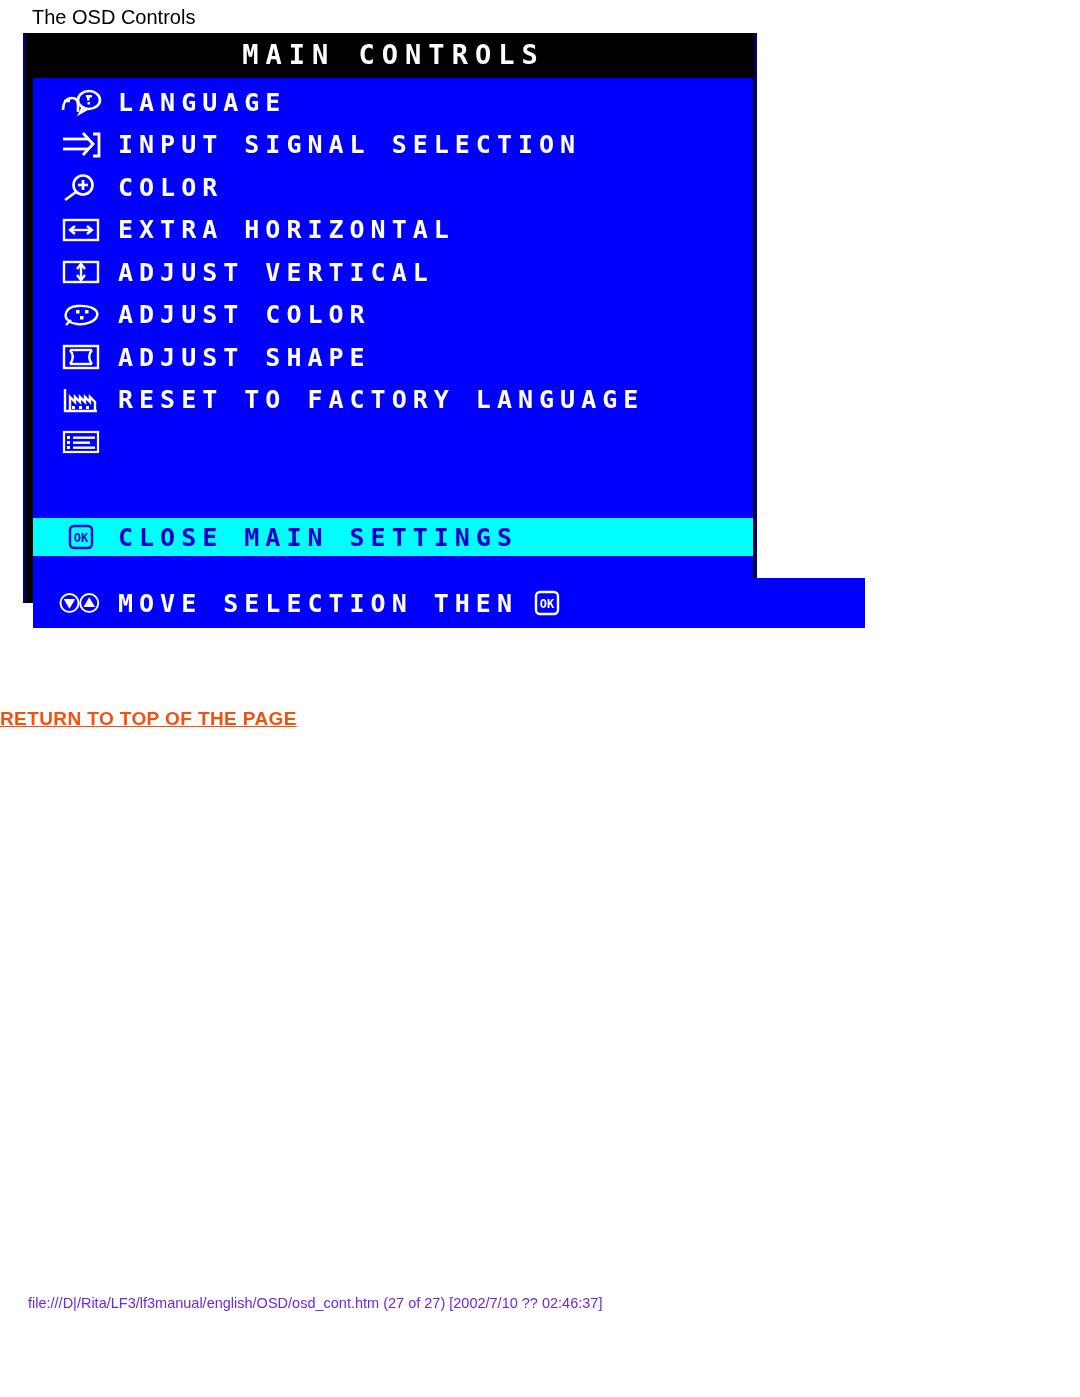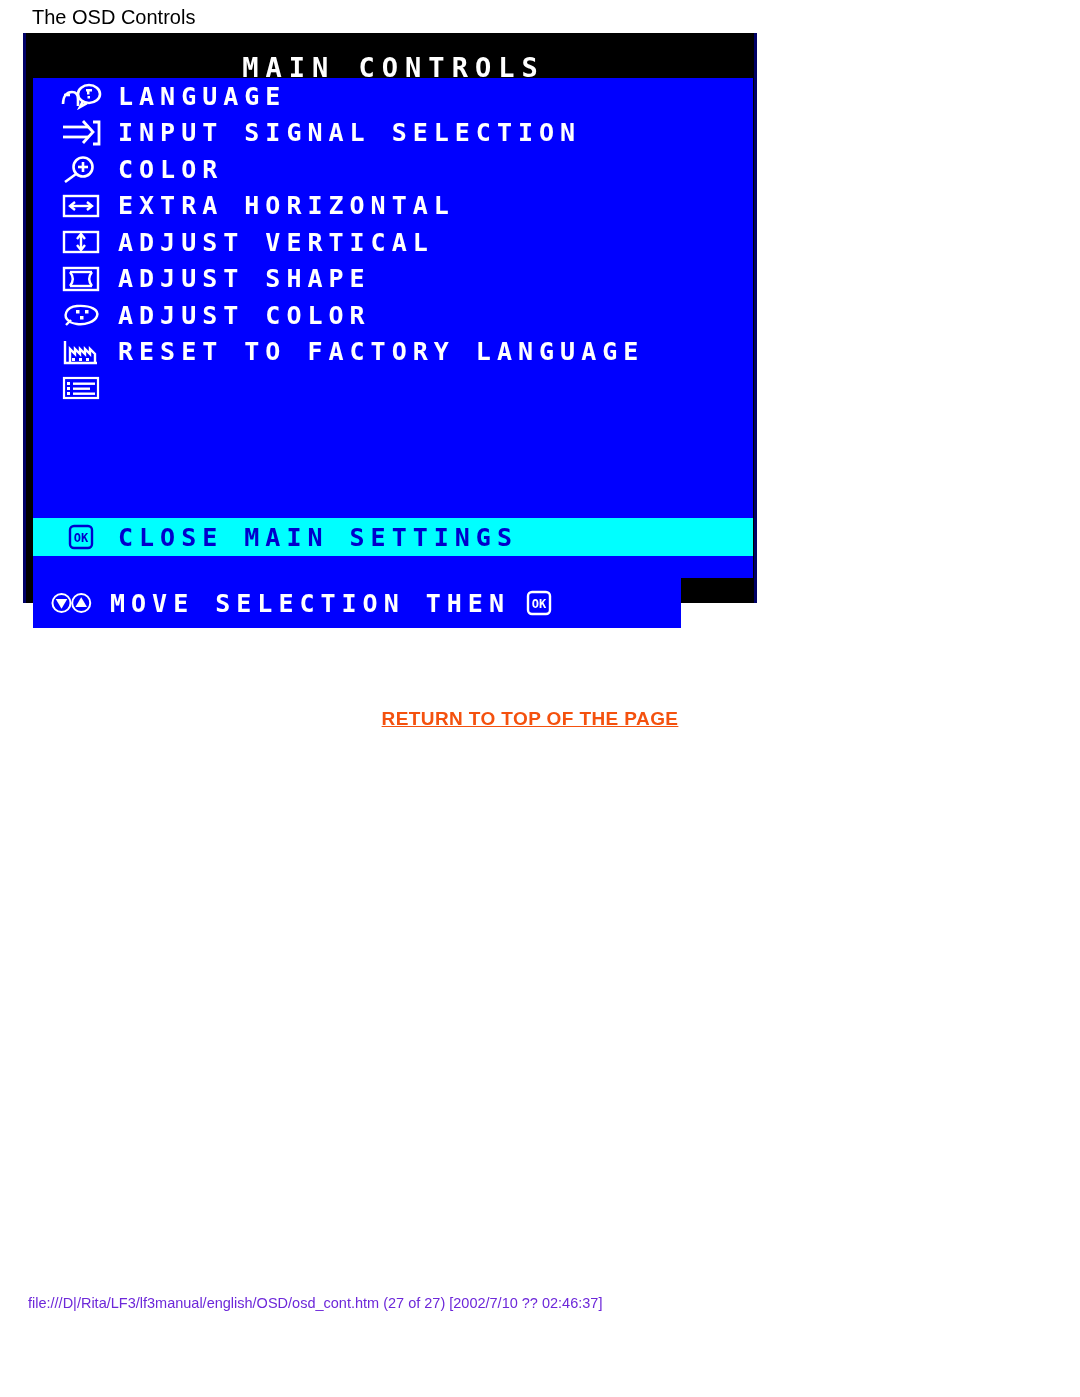--- a/index.html
+++ b/index.html
@@ -34,21 +34,21 @@
     height: 570px;
     background: #000000;
     box-sizing: border-box;
     border-left: 3px solid #000066;
     border-right: 3px solid #000066;
   }
 
   .osd-title-bar {
     position: absolute;
     left: 0;
-    top: 13px;
+    top: 0;
     width: 100%;
     height: 42px;
     background: #000000;
     display: flex;
     align-items: center;
     justify-content: center;
   }
   .osd-title-text {
     color: #ffffff;
     font-size: 27px;
@@ -67,20 +67,21 @@
     background: #0000ff;
   }
 
   .osd-item {
     position: relative;
     height: 36.5px;
     display: flex;
     align-items: center;
     padding-left: 25px;
     box-sizing: border-box;
+    margin-top: 6px;
   }
   .osd-item.first { }
 
   .osd-icon {
     width: 46px;
     min-width: 46px;
     height: 30px;
     margin-right: 14px;
     display: flex;
     align-items: center;
@@ -118,42 +119,41 @@
     top: 523px;
     width: 720px;
     height: 22px;
     background: #0000ff;
   }
 
   .osd-footer-bar {
     position: absolute;
     left: 7px;
     top: 545px;
-    width: 648px;
+    width: 832px;
     height: 50px;
     background: #0000ff;
     display: flex;
     align-items: center;
-    padding-left: 17px;
+    padding-left: 25px;
     box-sizing: border-box;
   }
   .osd-footer-bar .osd-label { color: #ffffff; }
   .footer-ok {
     margin-left: 14px;
     display: flex;
     align-items: center;
   }
 
   
   .return-link {
     position: absolute;
     left: 0;
     top: 708px;
     width: 1060px;
-    text-align: center;
     font-size: 19px;
     font-weight: bold;
     color: #f4510e;
     text-decoration: underline;
     letter-spacing: 0.4px;
     cursor: pointer;
   }
 
   
   .footer-path {
@@ -249,46 +249,46 @@
           </g>
         </svg>
       </span>
       <span class="osd-label">ADJUST VERTICAL</span>
     </div>
 
     <div class="osd-item">
       <span class="osd-icon">
         <svg width="44" height="28" viewBox="0 0 44 28">
           <g fill="none" stroke="#ffffff" stroke-width="2.4">
+            <path d="M10 20 C4 16, 6 6, 18 5 C32 4, 40 9, 38 15 C36 21, 26 24, 18 23 C14 22.5, 12 22, 10 20 Z"></path>
+            <path d="M12 19 L7 24"></path>
+          </g>
+          <g fill="#ffffff">
+            <rect x="17" y="9" width="3.5" height="3.5"></rect>
+            <rect x="26" y="9" width="3.5" height="3.5"></rect>
+            <rect x="21" y="15" width="3.5" height="3.5"></rect>
+          </g>
+        </svg>
+      </span>
+      <span class="osd-label">ADJUST COLOR</span>
+    </div>
+
+    <div class="osd-item">
+      <span class="osd-icon">
+        <svg width="44" height="28" viewBox="0 0 44 28">
+          <g fill="none" stroke="#ffffff" stroke-width="2.4">
             <rect x="5" y="3" width="34" height="22"></rect>
             <path d="M11 7 L33 7"></path>
             <path d="M11 21 L33 21"></path>
             <path d="M11 7 C15 12, 15 16, 11 21"></path>
             <path d="M33 7 C29 12, 29 16, 33 21"></path>
           </g>
         </svg>
       </span>
       <span class="osd-label">ADJUST SHAPE</span>
-    </div>
-
-    <div class="osd-item">
-      <span class="osd-icon">
-        <svg width="44" height="28" viewBox="0 0 44 28">
-          <g fill="none" stroke="#ffffff" stroke-width="2.4">
-            <path d="M10 20 C4 16, 6 6, 18 5 C32 4, 40 9, 38 15 C36 21, 26 24, 18 23 C14 22.5, 12 22, 10 20 Z"></path>
-            <path d="M12 19 L7 24"></path>
-          </g>
-          <g fill="#ffffff">
-            <rect x="17" y="9" width="3.5" height="3.5"></rect>
-            <rect x="26" y="9" width="3.5" height="3.5"></rect>
-            <rect x="21" y="15" width="3.5" height="3.5"></rect>
-          </g>
-        </svg>
-      </span>
-      <span class="osd-label">ADJUST COLOR</span>
     </div>
 
     <div class="osd-item">
       <span class="osd-icon">
         <svg width="44" height="28" viewBox="0 0 44 28">
           <g fill="none" stroke="#ffffff" stroke-width="2.4">
             <path d="M6 3 L6 25 L38 25"></path>
             <path d="M11 25 L11 11 L16 16 L16 11 L21 16 L21 11 L26 16 L26 11 L31 16 L31 11 L36 16 L36 25"></path>
           </g>
           <g fill="#ffffff">

